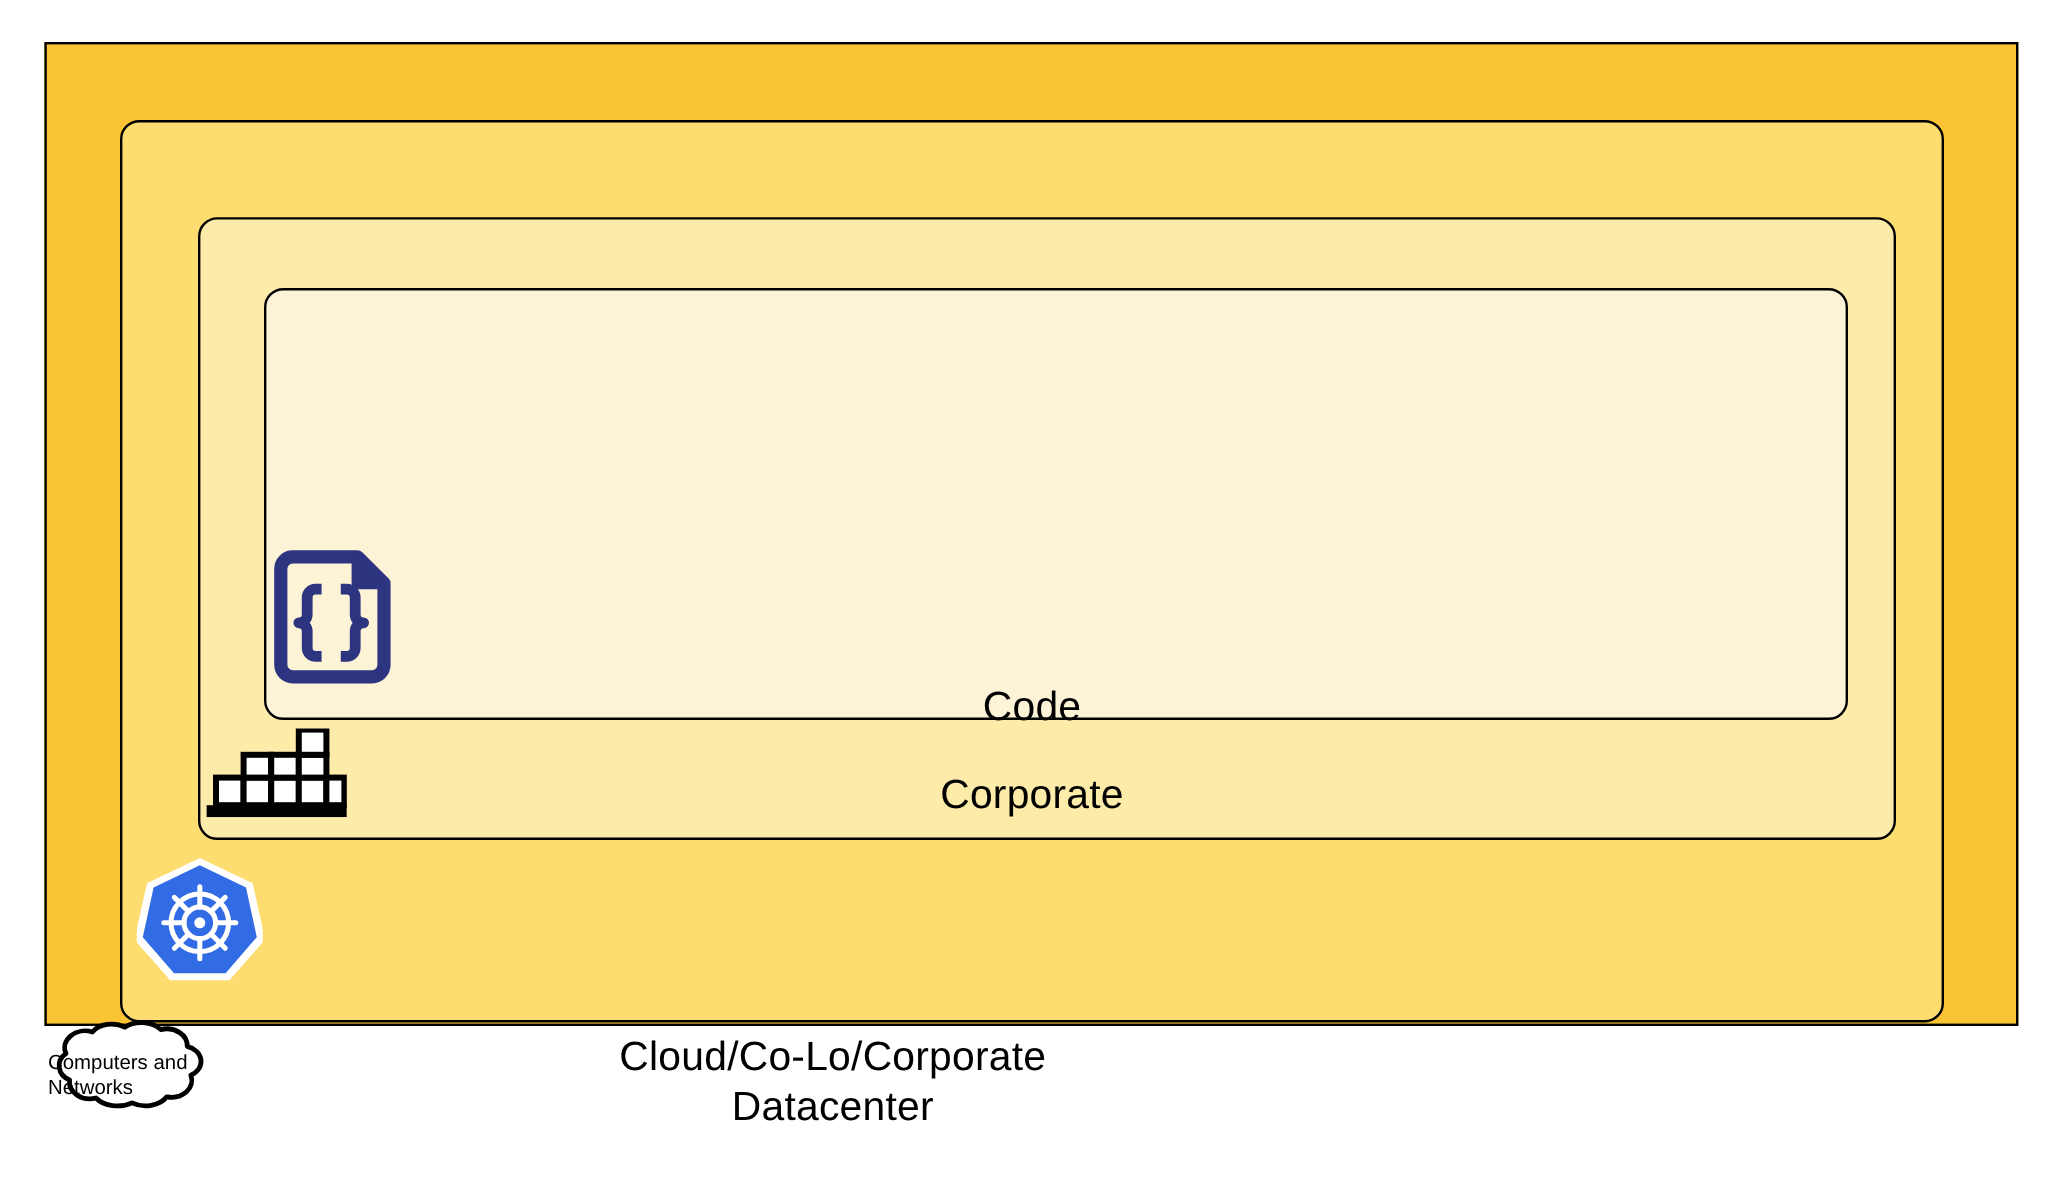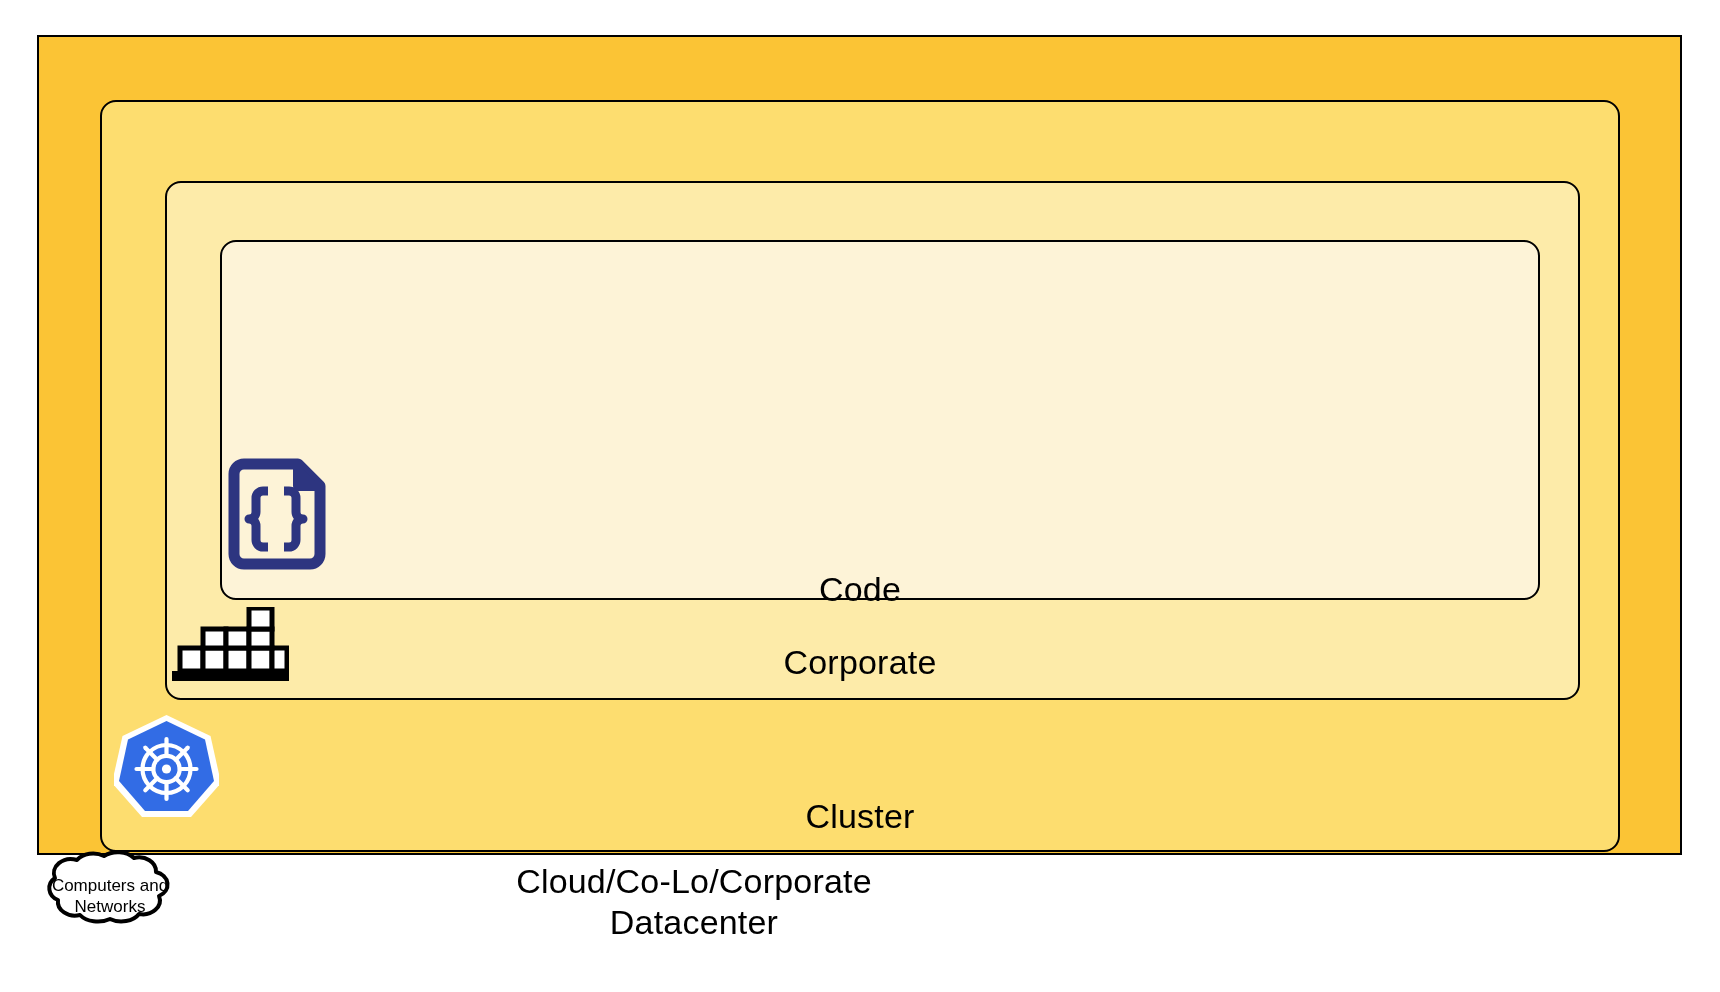--- a/index.html
+++ b/index.html
@@ -107,21 +107,21 @@
     left: 33px;
     top: 846px;
     width: 155px;
     height: 102px;
   }
   .cloud-text {
     position: absolute;
     left: 40px;
     top: 875px;
     width: 140px;
-    text-align: center;
+    text-align: left;
     font-size: 17px;
     line-height: 21px;
     color: #000000;
     white-space: pre-line;
     pointer-events: none;
   }
 </style>
 </head>
 <body>
 
@@ -202,18 +202,17 @@
                z" fill="#ffffff" stroke="#000000" stroke-width="4" stroke-linejoin="round"></path>
     </svg>
   </div>
   <div class="cloud-text">Computers and
 Networks</div>
 
   <div class="caption cap-code">Code</div>
 
   <div class="caption cap-container">Corporate</div>
 
-  <div class="caption cap-cluster">Cluster</div>
 
   <div class="caption cap-datacenter">Cloud/Co-Lo/Corporate
 Datacenter</div>
 
 </div>
 
 </body></html>

